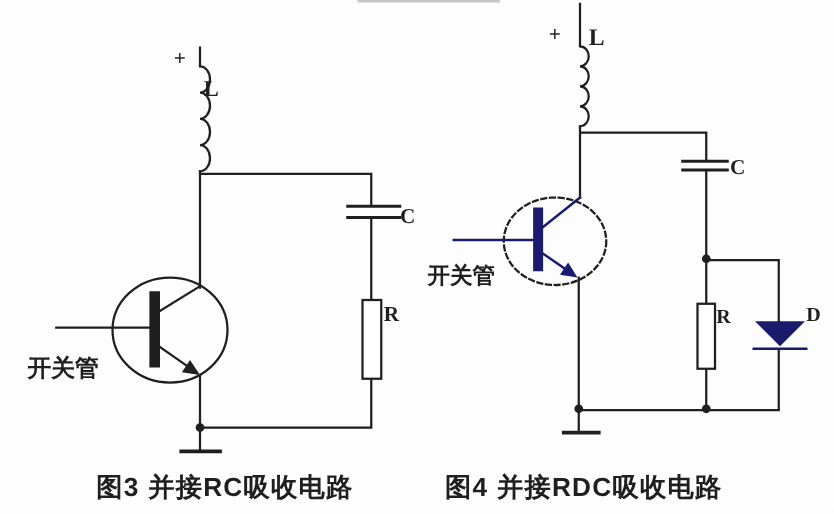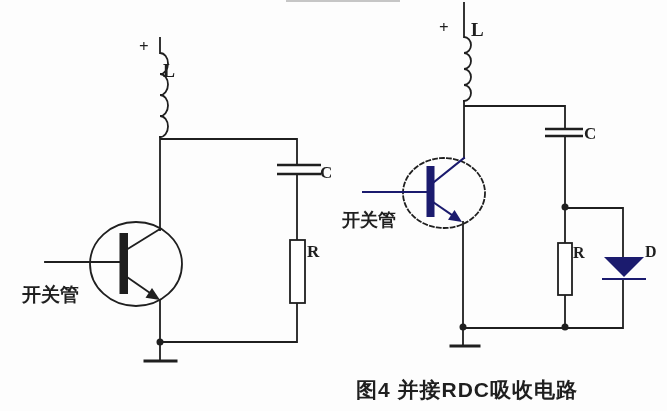--- a/index.html
+++ b/index.html
@@ -141,14 +141,15 @@
 
       <text class="lbl" x="439" y="33" font-size="17">+</text>
       <text class="lbl" x="471" y="36" font-size="19">L</text>
       <text class="lbl" x="584" y="139" font-size="17">C</text>
       <text class="lbl" x="573" y="258" font-size="16">R</text>
       <text class="lbl" x="645" y="257" font-size="16">D</text>
       <text class="cjk" x="342" y="226" font-size="18">开关管</text>
     </g>
   </svg>
 
+  <div class="caption" style="left:77px; top:376px;">图3 并接RC吸收电路</div>
   <div class="caption" style="left:356px; top:376px;">图4 并接RDC吸收电路</div>
 </div>
 
 </body></html>

